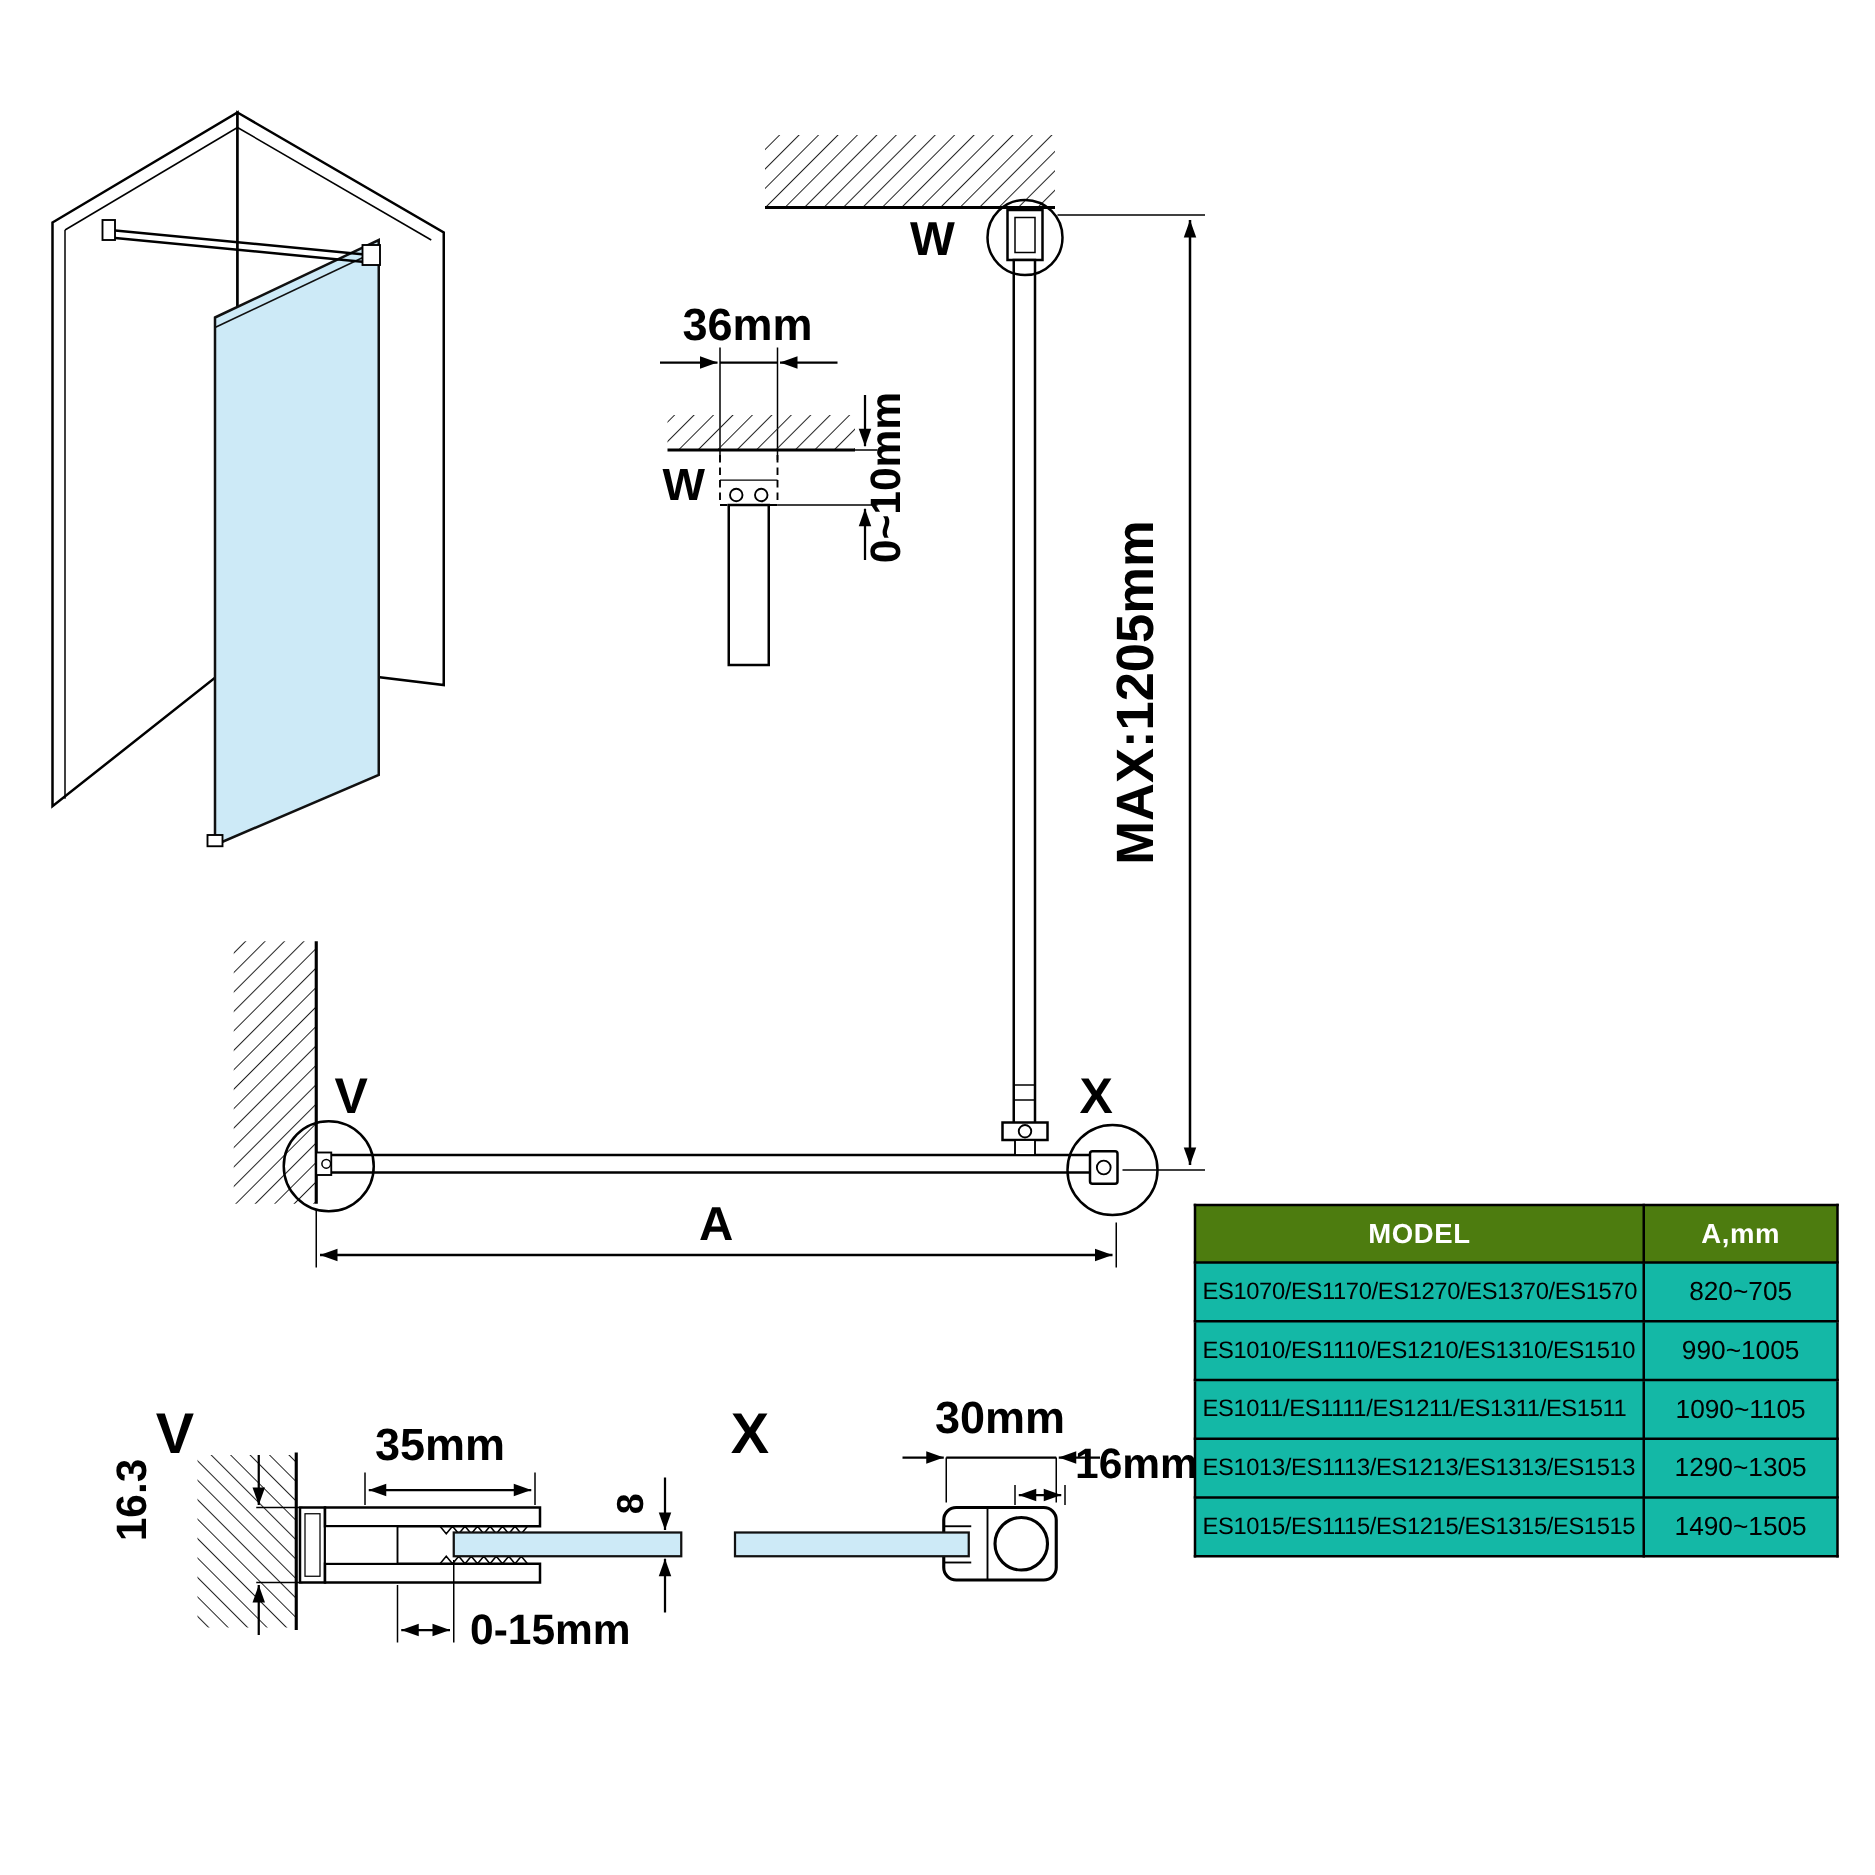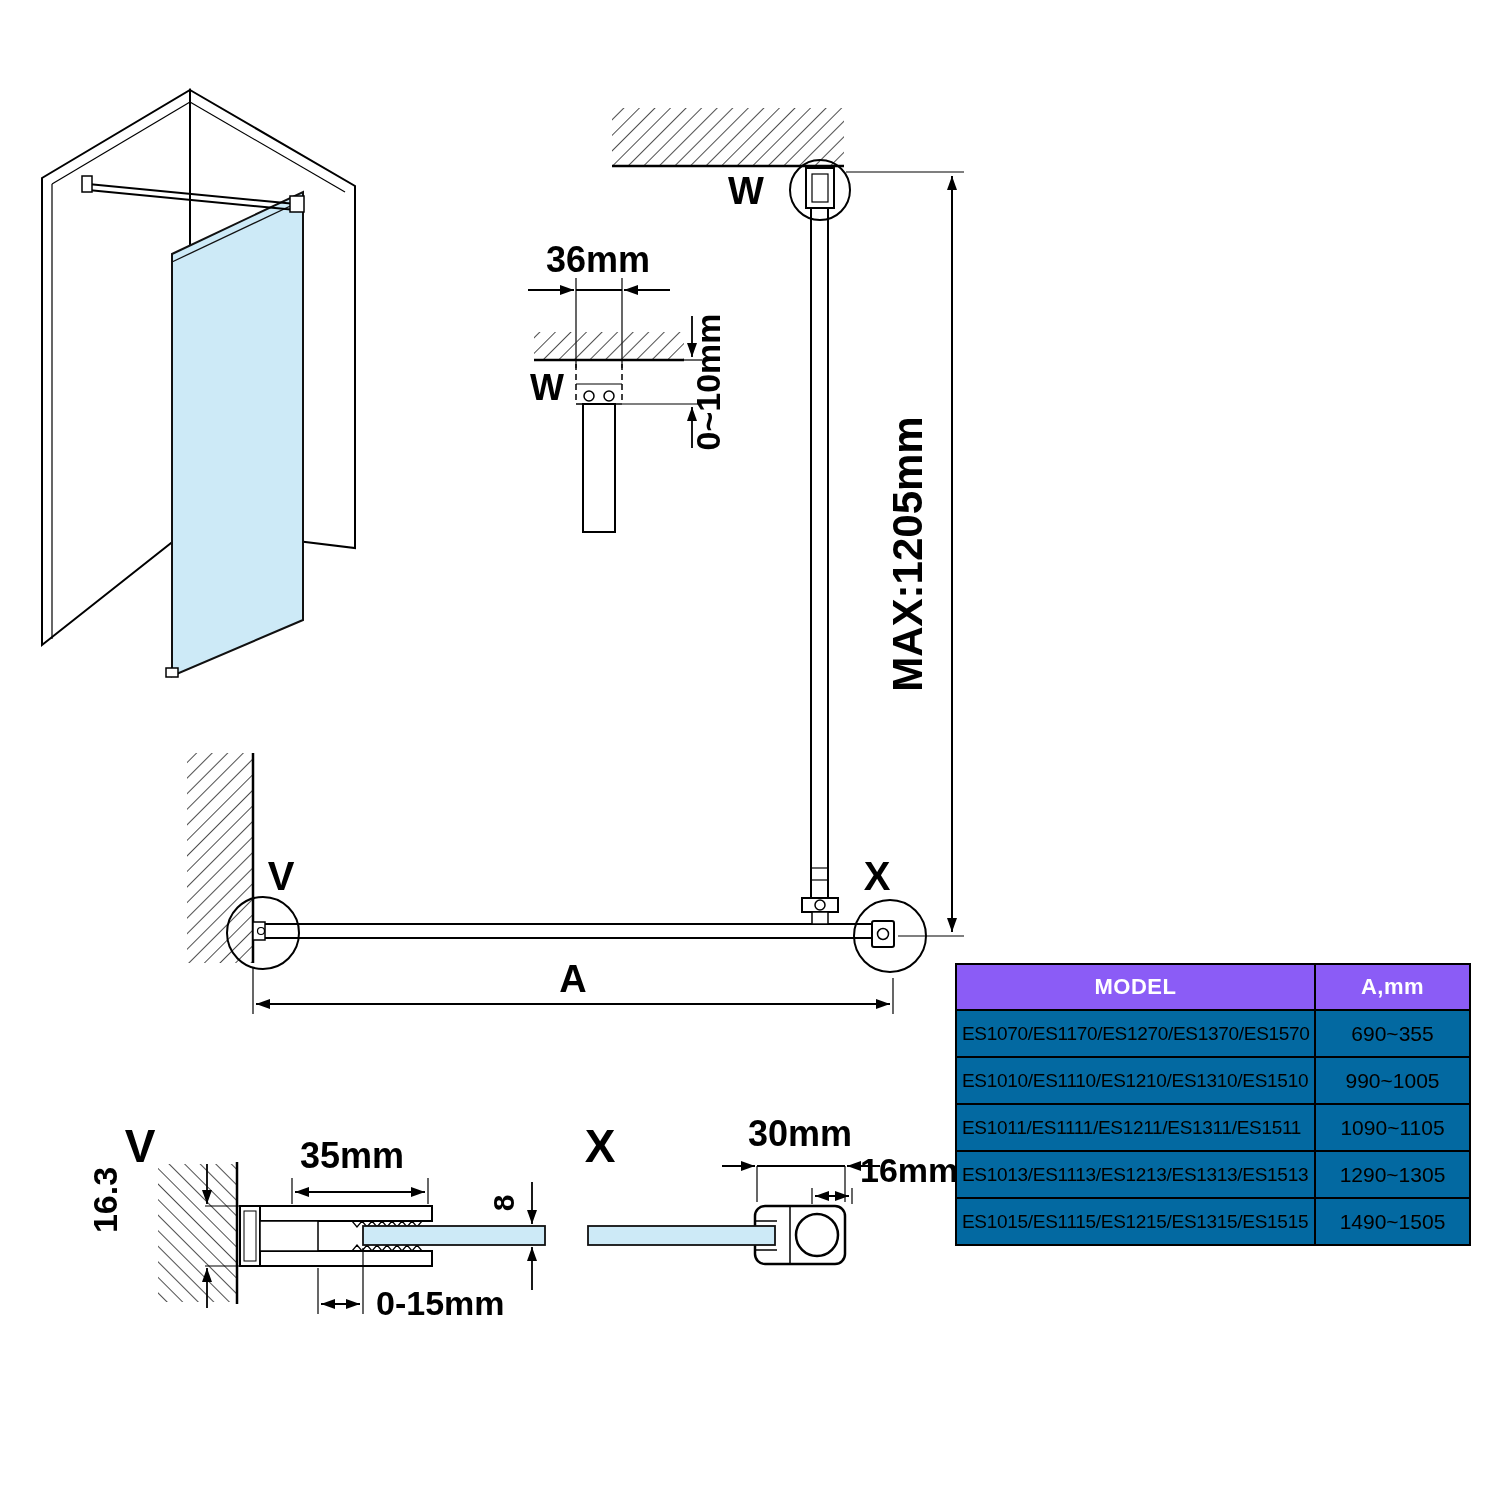--- a/index.html
+++ b/index.html
@@ -1,24 +1,24 @@
 <!DOCTYPE html>
 <html><head>
 <meta charset="utf-8">
 <style>
   html,body{margin:0;padding:0;background:#fff;}
   .canvas{position:relative;width:1500px;height:1500px;background:#ffffff;font-family:"Liberation Sans",sans-serif;overflow:hidden;}
   .diagram-svg{position:absolute;left:0;top:0;}
   svg text{font-family:"Liberation Sans",sans-serif;font-weight:bold;fill:#000;}
   .spec-table{position:absolute;left:955px;top:963px;width:506px;}
   .spec-table table{border-collapse:collapse;width:100%;table-layout:fixed;}
-  .spec-table th{background:#8b5cf6;color:#fff;font-size:22px;font-weight:bold;height:42px;border:2px solid #000;letter-spacing:0.5px;}
+  .spec-table th{background:#4d7c0f;color:#fff;font-size:22px;font-weight:bold;height:42px;border:2px solid #000;letter-spacing:0.5px;}
   .spec-table th.col-model{width:355px;}
   .spec-table th.col-a{width:151px;}
-  .spec-table td{border:2px solid #000;height:43px;font-weight:400;color:#000;background:#0369a1;}
+  .spec-table td{border:2px solid #000;height:43px;font-weight:400;color:#000;background:#14b8a6;}
   .spec-table td.model-cell{font-size:19px;text-align:left;padding-left:5px;letter-spacing:-0.3px;}
   .spec-table td.a-cell{font-size:21px;text-align:center;}
 </style>
 </head>
 <body>
 
 <div class="canvas">
 
 <svg class="diagram-svg" width="1500" height="1500" viewBox="0 0 1500 1500">
   <defs>
@@ -162,21 +162,21 @@
     <table>
       <thead>
         <tr>
           <th class="col-model">MODEL</th>
           <th class="col-a">A,mm</th>
         </tr>
       </thead>
       <tbody>
           <tr>
             <td class="model-cell">ES1070/ES1170/ES1270/ES1370/ES1570</td>
-            <td class="a-cell">690~355</td>
+            <td class="a-cell">820~705</td>
           </tr>
           <tr>
             <td class="model-cell">ES1010/ES1110/ES1210/ES1310/ES1510</td>
             <td class="a-cell">990~1005</td>
           </tr>
           <tr>
             <td class="model-cell">ES1011/ES1111/ES1211/ES1311/ES1511</td>
             <td class="a-cell">1090~1105</td>
           </tr>
           <tr>

